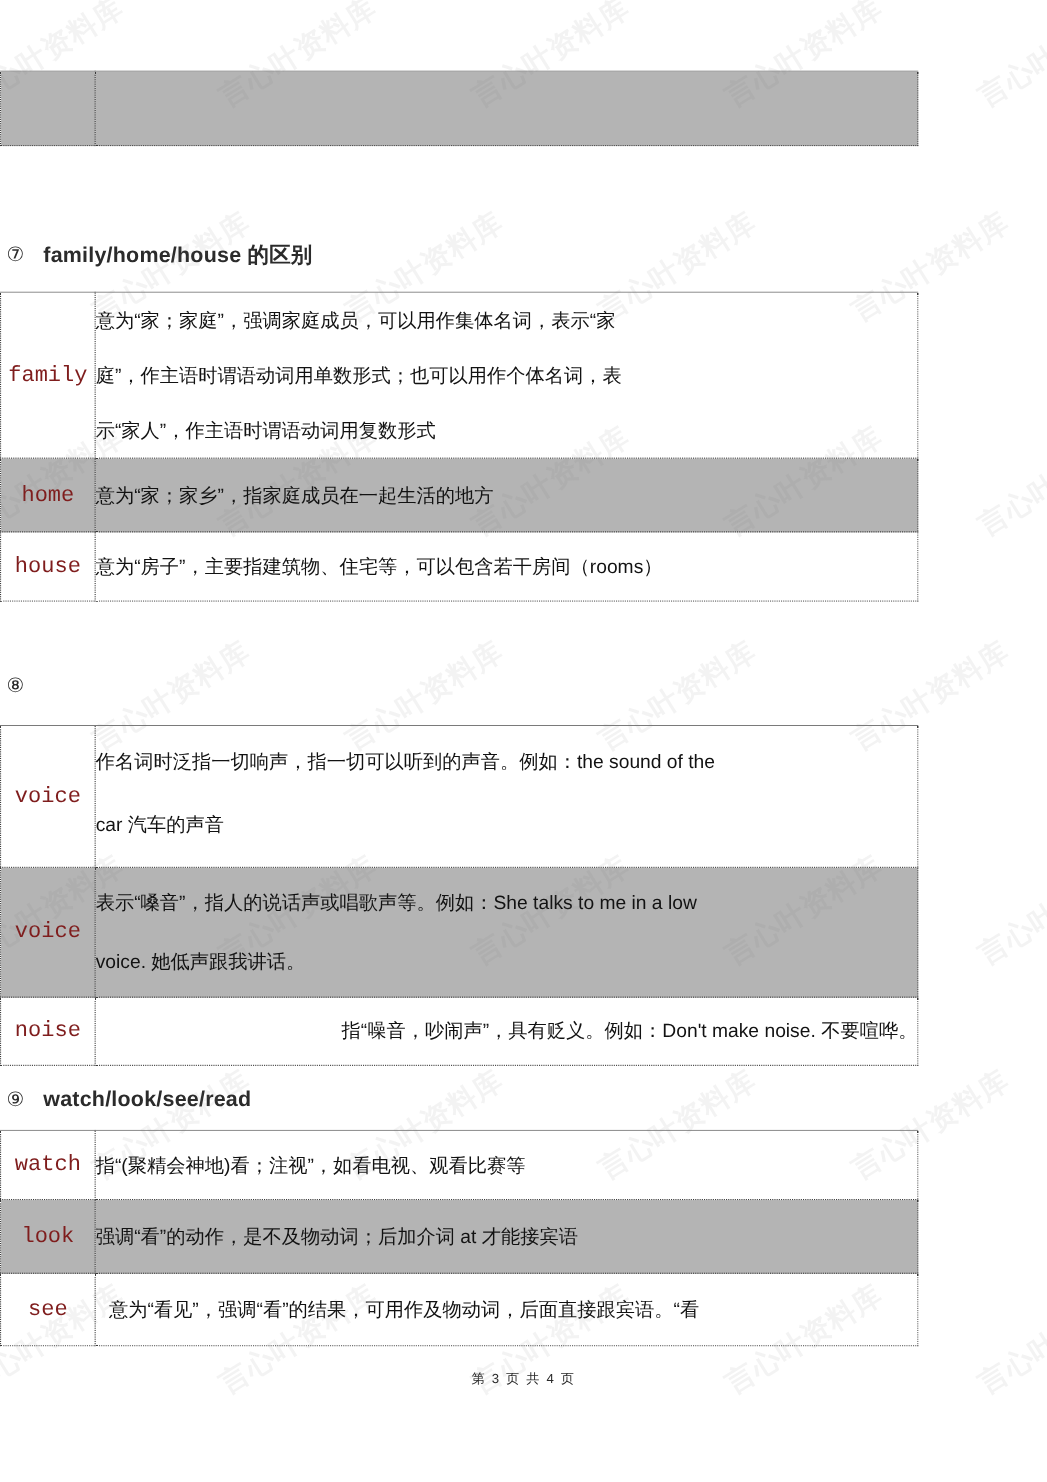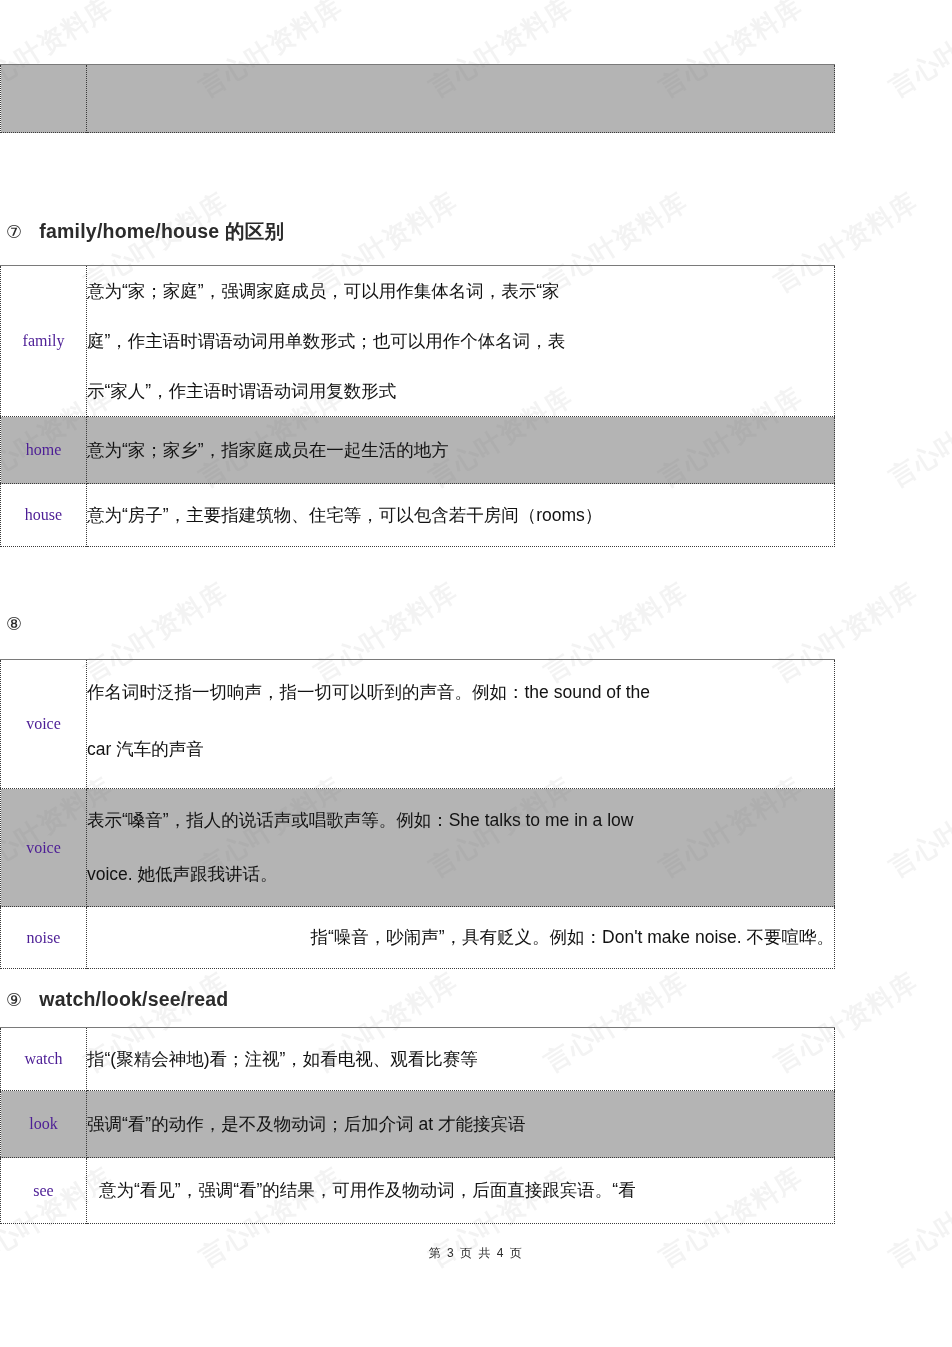--- a/index.html
+++ b/index.html
@@ -57,23 +57,23 @@
     border-bottom: 1px dotted #3a3a3a;
     vertical-align: middle;
     padding: 0;
   }
   table.diff tr td:last-child { border-right: none; }
   table.diff tr:last-child td { border-bottom: none; }
 
   td.term {
     width: 86px;
     text-align: center;
-    font-family: Liberation Serif, serif;
-    font-size: 16px;
-    color: #4c1d95;
+    font-family: Liberation Mono, monospace;
+    font-size: 20px;
+    color: #7f1d1d;
     letter-spacing: 0px;
   }
   td.desc {
     padding: 0 0 0 10px;
     font-size: 17.5px;
     line-height: 50px;
     color: #121212;
     white-space: nowrap;
     overflow: visible;
   }

